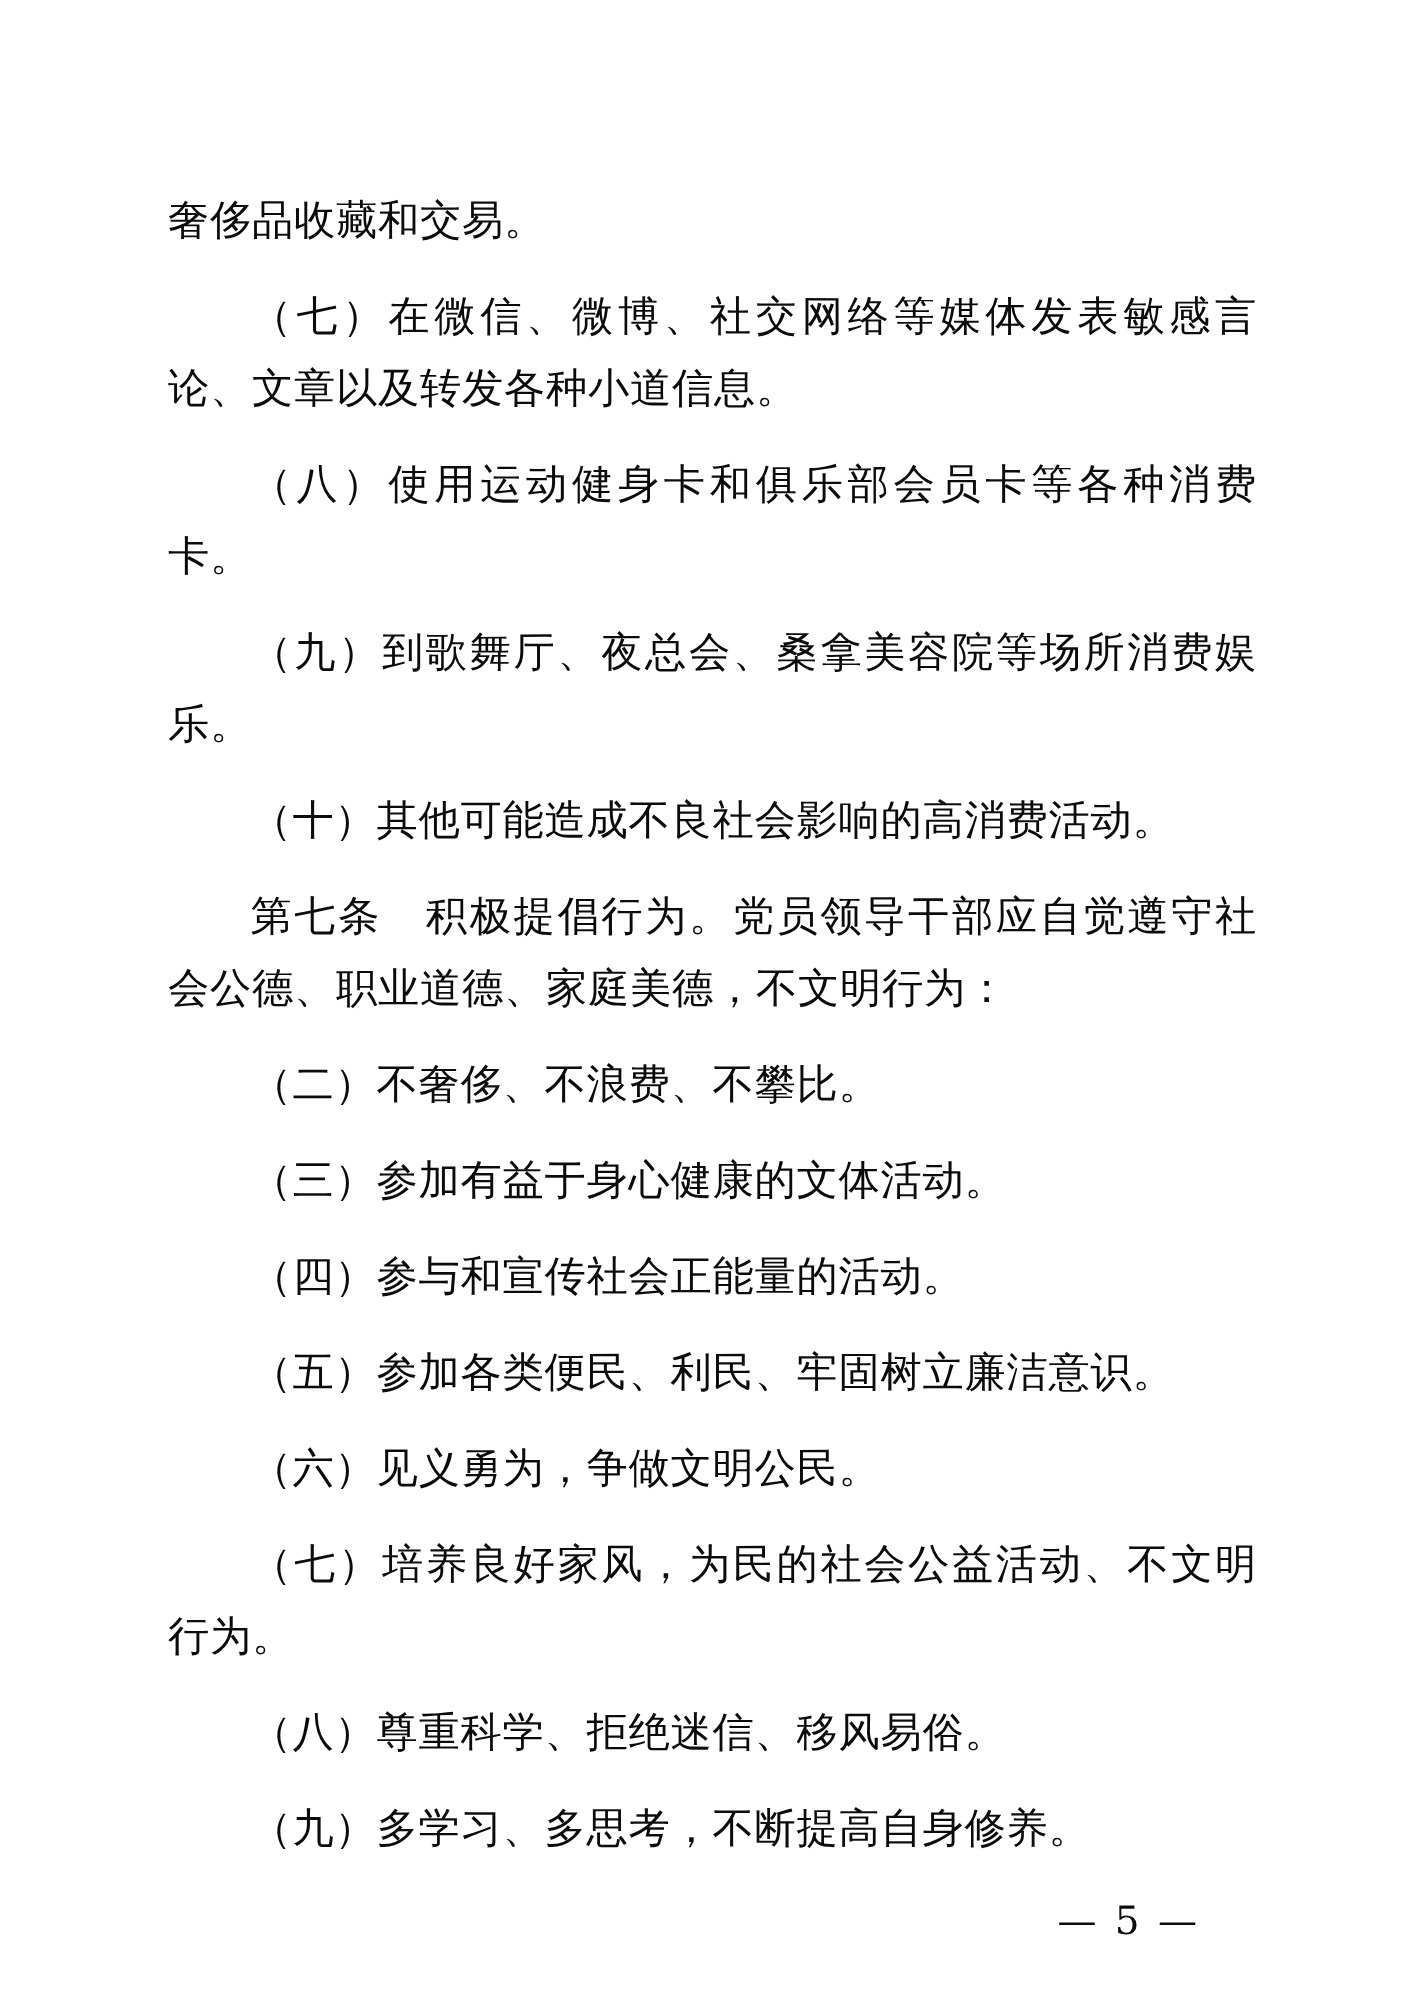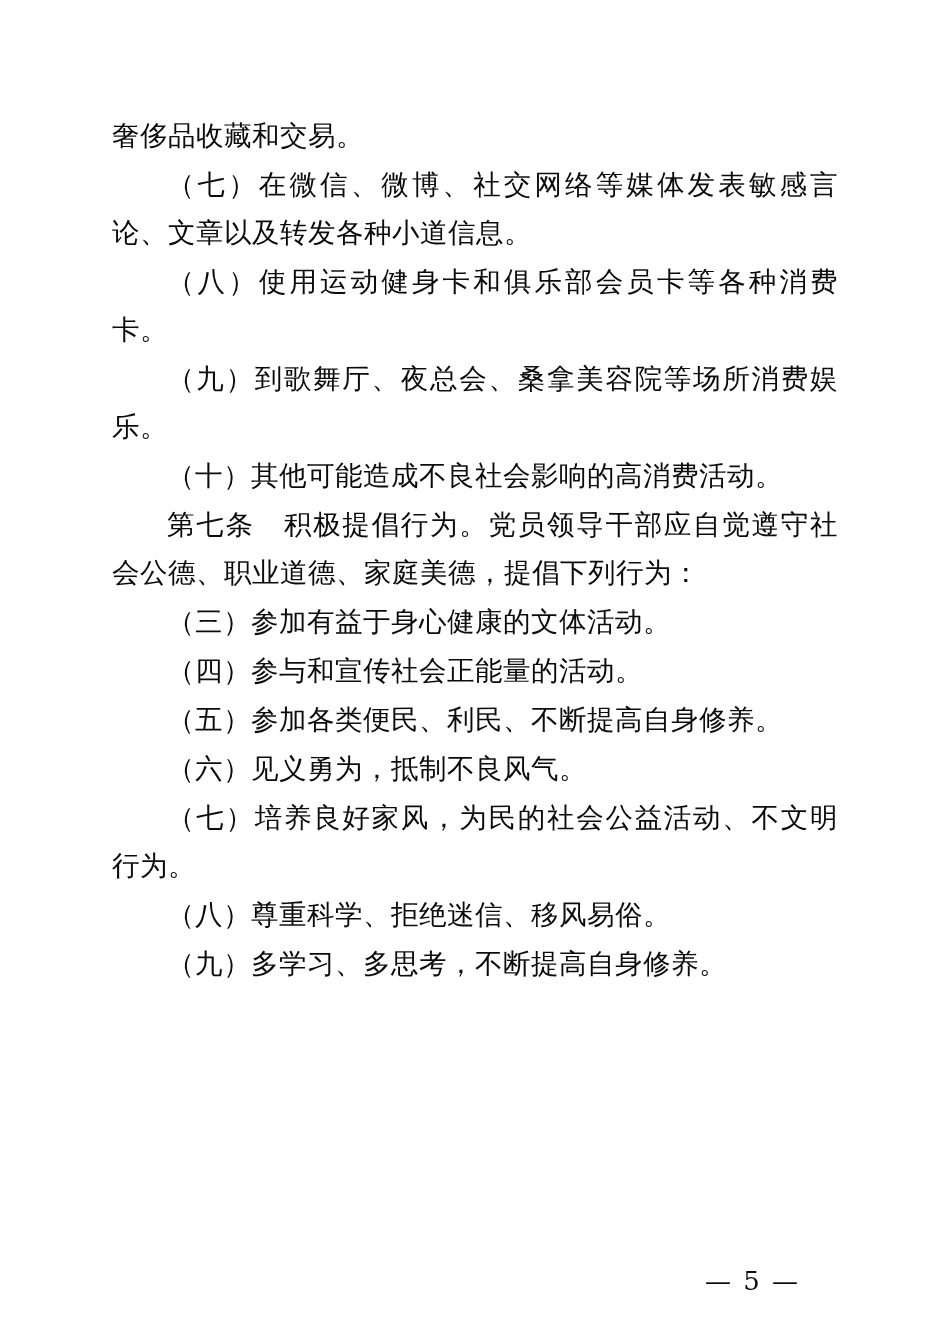--- a/index.html
+++ b/index.html
@@ -25,23 +25,24 @@
     padding: 110px 112px 60px 112px;
   }
   .doc-body {
     font-size: 27.5px;
     line-height: 48px;
     letter-spacing: 0.5px;
     text-align: justify;
     color: #0b0b0b;
   }
   .para {
-    margin: 1px 0 0 0;
+    margin: 16px 0 0 0;
     text-indent: 0;
     white-space: normal;
+    font-family: Liberation Mono, monospace;
   }
   .para.indent {
     text-indent: 55px;
   }
   .page-number {
     position: absolute;
     bottom: 48px;
     right: 150px;
     font-size: 26px;
     font-family: "DejaVu Serif", "Liberation Serif", serif;
@@ -60,31 +61,32 @@
 
 
     <p class="para indent">（七）在微信、微博、社交网络等媒体发表敏感言论、文章以及转发各种小道信息。</p>
 
     <p class="para indent">（八）使用运动健身卡和俱乐部会员卡等各种消费卡。</p>
 
     <p class="para indent">（九）到歌舞厅、夜总会、桑拿美容院等场所消费娱乐。</p>
 
     <p class="para indent">（十）其他可能造成不良社会影响的高消费活动。</p>
 
-    <p class="para indent">第七条　积极提倡行为。党员领导干部应自觉遵守社会公德、职业道德、家庭美德，提倡下列行为：</p>
+    <p class="para indent">第七条　积极提倡行为。党员领导干部应自觉遵守社会公德、职业道德、家庭美德，不文明行为：</p>
 
 
+    <p class="para indent">（二）不奢侈、不浪费、不攀比。</p>
 
     <p class="para indent">（三）参加有益于身心健康的文体活动。</p>
 
     <p class="para indent">（四）参与和宣传社会正能量的活动。</p>
 
-    <p class="para indent">（五）参加各类便民、利民、不断提高自身修养。</p>
+    <p class="para indent">（五）参加各类便民、利民、牢固树立廉洁意识。</p>
 
-    <p class="para indent">（六）见义勇为，抵制不良风气。</p>
+    <p class="para indent">（六）见义勇为，争做文明公民。</p>
 
     <p class="para indent">（七）培养良好家风，为民的社会公益活动、不文明行为。</p>
 
     <p class="para indent">（八）尊重科学、拒绝迷信、移风易俗。</p>
 
     <p class="para indent">（九）多学习、多思考，不断提高自身修养。</p>
 
 
   </div>
 

